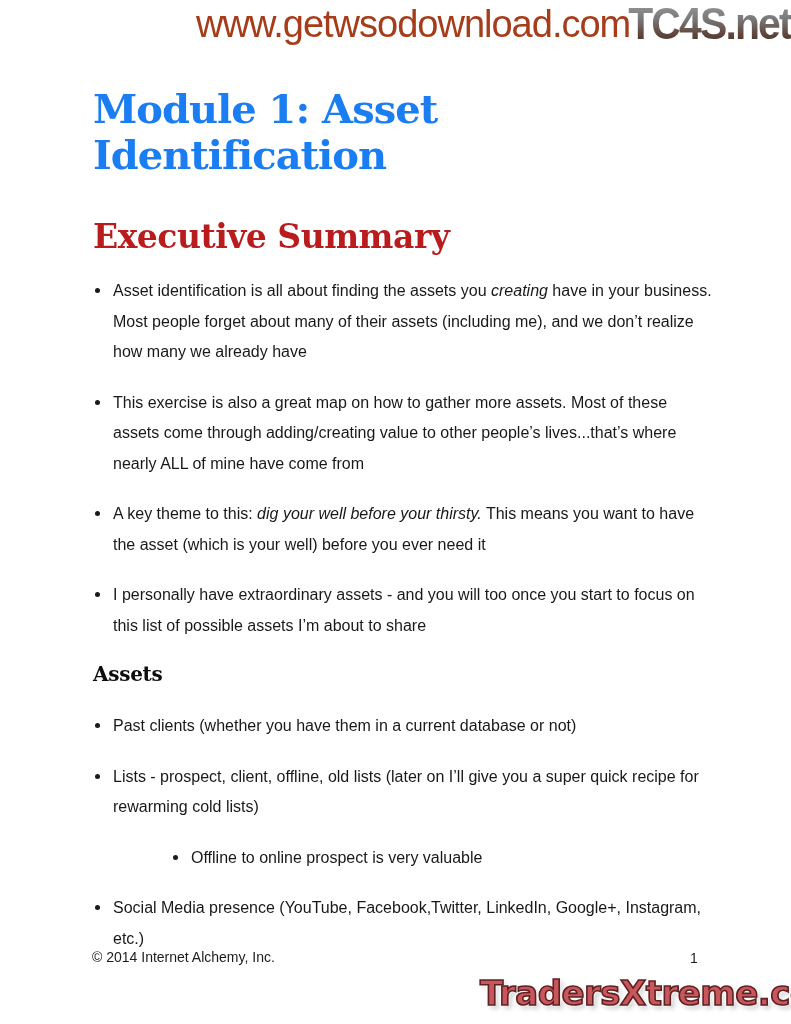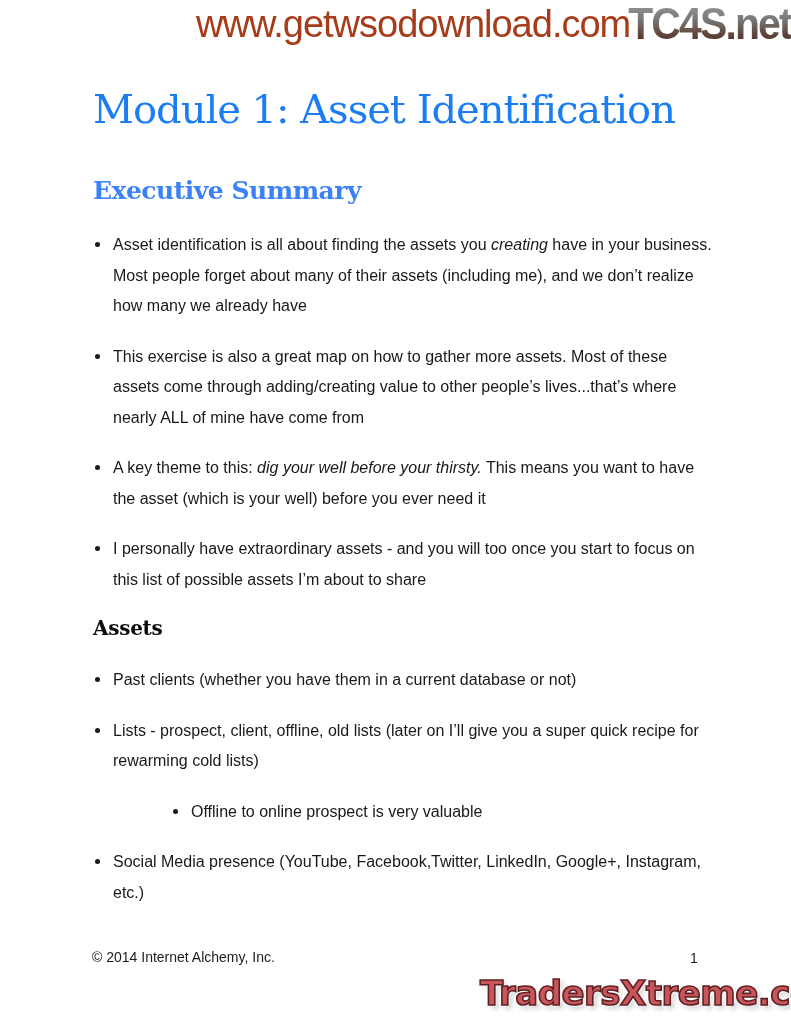--- a/index.html
+++ b/index.html
@@ -51,31 +51,31 @@
     position: absolute;
     left: 0; top: 0;
     width: 791px;
     padding: 0 78px 0 93px;
   }
   .doc-title {
     margin-top: 86px;
     font-family: "DejaVu Serif", serif;
     font-size: 40px;
     line-height: 46px;
-    font-weight: normal;
+    font-weight: bold;
     letter-spacing: -1px;
     color: #1b7df2;
   }
   .h-exec {
     margin-top: 44px;
     font-family: "DejaVu Serif", serif;
-    font-size: 25px;
+    font-size: 33px;
     line-height: 30px;
     font-weight: bold;
-    color: #3b82f6;
+    color: #b91c1c;
     letter-spacing: -0.5px;
   }
   .h-assets {
     margin-top: 20px;
     font-family: "DejaVu Serif", serif;
     font-size: 20px;
     line-height: 26px;
     font-weight: bold;
     color: #0d0d0d;
     letter-spacing: -0.3px;

